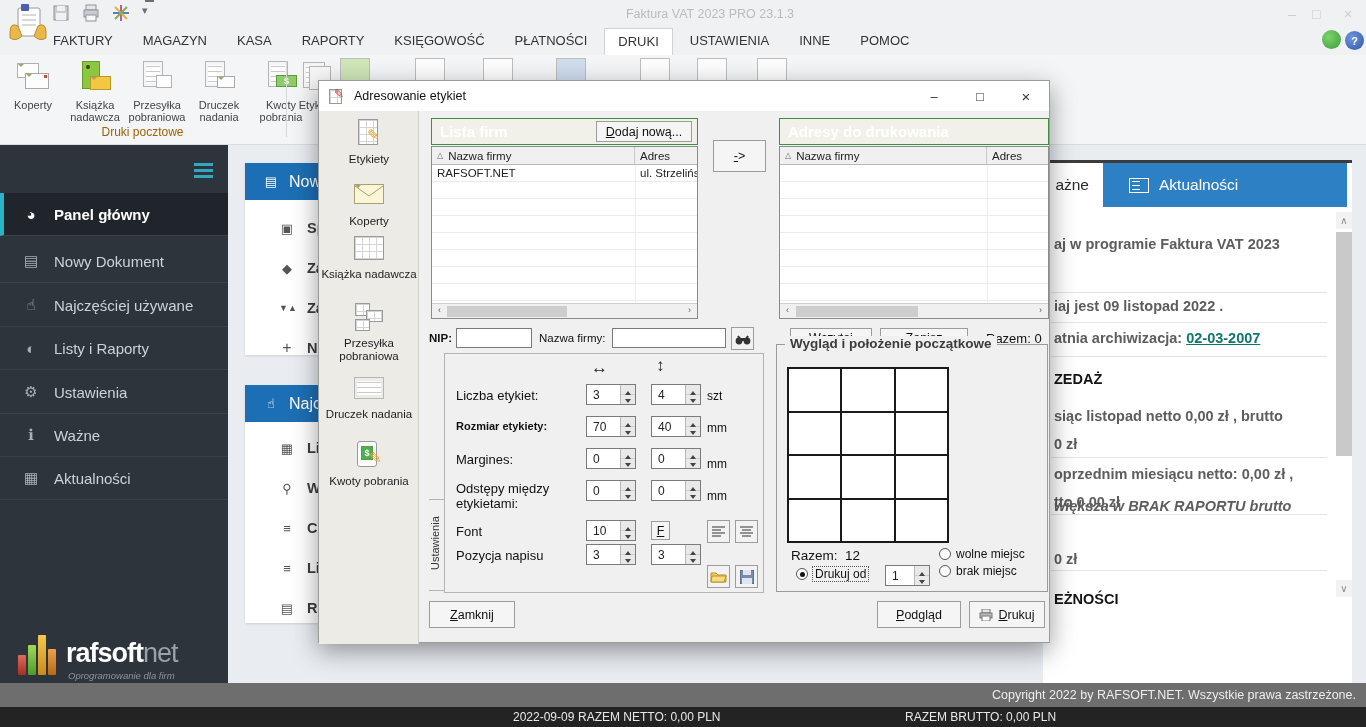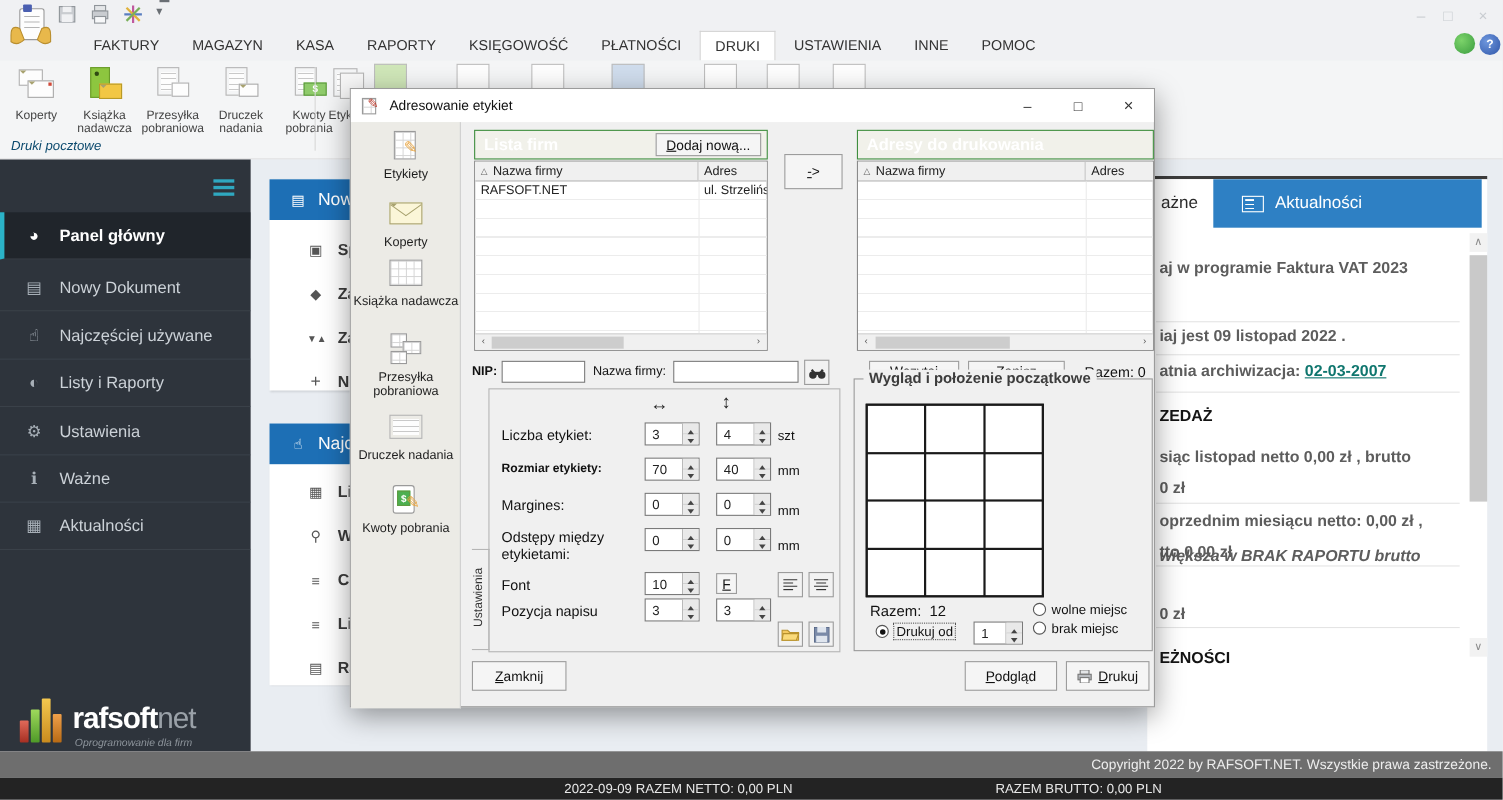--- a/index.html
+++ b/index.html
@@ -10,32 +10,32 @@
   .nw { white-space:nowrap; }
 
   
   #topbar { left:0; top:0; width:1366px; height:55px; background:#f0f1f3; }
   #app-title { left:560px; top:7px; width:300px; text-align:center; color:#b7bcc1; font-size:12.5px; }
   #qa-icons { left:52px; top:4px; display:flex; gap:12px; align-items:center; color:#8f9499; }
   .qa { width:18px; height:18px; position:relative; }
   .ghost-ctrl { color:#c9cdd1; font-size:14px; top:6px; }
   .circ { width:19px; height:19px; border-radius:50%; color:#fff; font-weight:bold;
     font-size:11px; display:flex; align-items:center; justify-content:center; }
-  #menubar { left:0; top:28px; width:1366px; height:27px; display:flex; padding-left:72px; gap:4px; }
+  #menubar { left:0; top:28px; width:1366px; height:27px; display:flex; padding-left:40px; gap:4px; }
   .menu-item { padding:5px 13px; font-size:13px; color:#333; }
   .menu-item.active { background:#fff; border:1px solid #d2d2d2; border-bottom:none; }
 
   
   #ribbon { left:0; top:55px; width:1366px; height:90px; background:#f4f5f6; border-bottom:1px solid #dcdcdc; }
   .rb-item { position:absolute; top:4px; width:62px; text-align:center; color:#444; font-size:11px; line-height:12px; }
   .rb-ico { width:34px; height:34px; margin:2px auto 4px auto; position:relative; }
   .doc { position:absolute; background:#fdfdfd; border:1px solid #b5b5b5;
     background-image:repeating-linear-gradient(to bottom,transparent 0 4px,#c9c9c9 4px 5px);
     background-clip:content-box; padding:3px 2px; }
-  #rb-group-label { top:70px; left:10px; width:265px; color:#0c4a6e; font-size:12px;font-style:italic; }
+  #rb-group-label { top:70px; left:10px; width:265px; text-align:center; color:#a16207; font-size:12px; }
   #rb-sep { left:286px; top:6px; width:1px; height:76px; background:#d8d8d8; }
   .ghost-ico { position:absolute; top:3px; width:30px; height:34px; background:#fdfdfd; border:1px solid #bdbdbd; }
 
   
   #sidebar { left:0; top:145px; width:228px; height:538px; background:#2e343c; }
   #hamburger { left:194px; top:18px; width:19px; height:15px; display:flex; flex-direction:column; justify-content:space-between; }
   #hamburger i { height:3px; background:#2fa8c0; }
   .sb-item { position:absolute; left:0; width:228px; height:43px; display:flex; align-items:center;
     padding-left:22px; gap:14px; color:#ccd2d8; font-size:15px; border-bottom:1px solid #3a4149; }
   .sb-item .ic { width:18px; text-align:center; color:#a7afb7; font-size:15px; }
@@ -187,20 +187,21 @@
     <span class="qa">
       <svg width="18" height="18">
           <line x1="9" y1="1" x2="9" y2="17" stroke="#c05a9e" stroke-width="2"></line>
           <line x1="1" y1="9" x2="17" y2="9" stroke="#5a7ec0" stroke-width="2"></line>
           <line x1="3" y1="3" x2="15" y2="15" stroke="#e0b23c" stroke-width="2"></line>
           <line x1="15" y1="3" x2="3" y2="15" stroke="#7ab05a" stroke-width="2"></line>
         </svg>
     </span>
     <span class="qa" style="color:#6a6f74;font-size:11px;">▾<span style="position:absolute;left:3px;top:-4px;width:9px;height:1.5px;background:#6a6f74;"></span></span>
   </div>
+  <div class="abs nw" id="app-title">Faktura VAT 2023 PRO 23.1.3</div>
   <span class="abs ghost-ctrl" style="left:1288px;">–</span>
   <span class="abs ghost-ctrl" style="left:1312px;">□</span>
   <span class="abs ghost-ctrl" style="left:1344px;">×</span>
 </div>
 
 <div class="abs" id="menubar">
   <span class="menu-item">FAKTURY</span>
   <span class="menu-item">MAGAZYN</span>
   <span class="menu-item">KASA</span>
   <span class="menu-item">RAPORTY</span>

